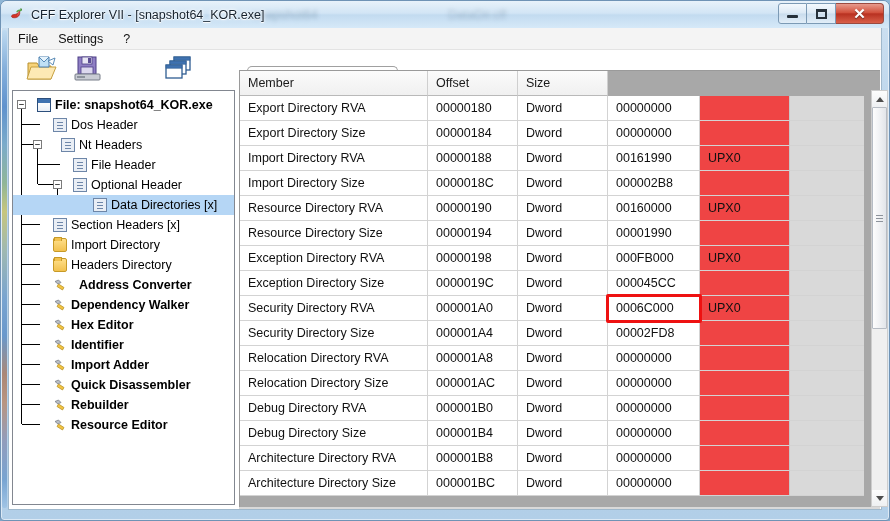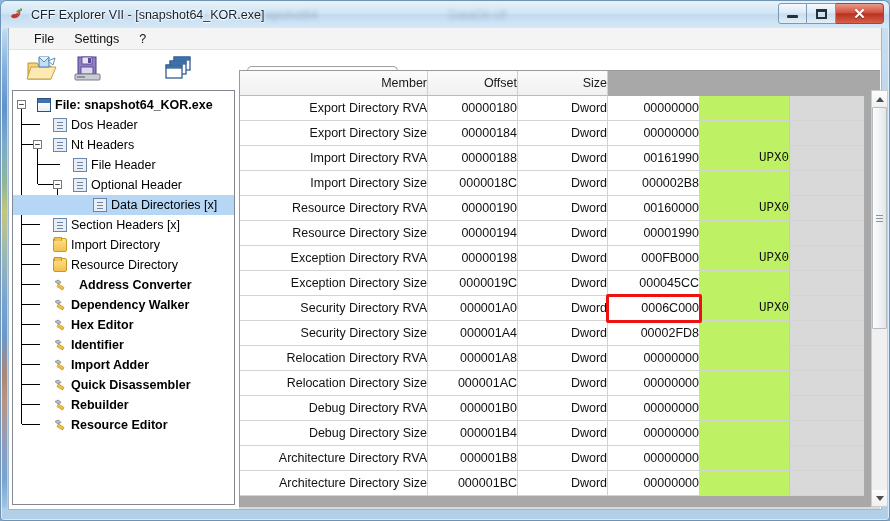--- a/index.html
+++ b/index.html
@@ -86,21 +86,21 @@
   #client{
     position:absolute;left:8px;top:28px;width:874px;height:482px;
     background:#ffffff;border:1px solid #9fb8cc;border-top:none;
     box-sizing:border-box;
   }
 
   
   #menubar{
     position:absolute;left:0;top:0;width:100%;height:22px;
     background:#f4f4f4;border-bottom:1px solid #e3e3e3;
-    display:flex;align-items:center;padding-left:16px;box-sizing:border-box;
+    display:flex;align-items:center;padding-left:0;box-sizing:border-box;
   }
   .menuitem{
     font-size:12.5px;color:#111;padding:2px 9px;margin-right:2px;
     cursor:default;border-radius:2px;
   }
 
   
   #toolbar{
     position:absolute;left:0;top:22px;width:100%;height:38px;
     background:#ffffff;
@@ -162,34 +162,34 @@
     background:#f2c14e;border:1px solid #c79a27;border-bottom:none;border-radius:1px 1px 0 0;}
   .ico-tool{background:transparent;}
 
   
   #gridpanel{
     position:absolute;left:230px;top:42px;width:641px;height:437px;
     background:#a8a8a8;box-sizing:border-box;
     border-left:1px solid #9a9a9a;border-top:1px solid #9a9a9a;
     overflow:hidden;
   }
-  #gridinner{position:absolute;left:0;top:0;width:624px;height:437px;overflow:hidden;text-align:right;}
+  #gridinner{position:absolute;left:0;top:0;width:624px;height:437px;overflow:hidden;}
   .grow{position:absolute;left:0;width:624px;height:25px;box-sizing:border-box;}
   .gcell{
     position:absolute;top:0;height:25px;box-sizing:border-box;
     border-right:1px solid #d3d3d3;border-bottom:1px solid #d3d3d3;
     font-size:12.5px;color:#111;line-height:24px;padding-left:8px;
     white-space:nowrap;overflow:hidden;background:#ffffff;
   }
   .hrow .gcell{
     background:linear-gradient(180deg,#fbfbfb 0%,#f0f0f0 100%);
     border-bottom:1px solid #b9b9b9;border-right:1px solid #cfcfcf;
     color:#1a1a1a;
   }
-  .gcell.sec{background:#bef264;border-right:1px solid #c8c8c8;font-family:Liberation Mono, monospace;}
+  .gcell.sec{background:#ef4444;border-right:1px solid #c8c8c8;}
   .c-member{left:0;width:188px;}
   .c-offset{left:188px;width:90px;}
   .c-size{left:278px;width:90px;}
   .c-value{left:368px;width:92px;}
   .c-section{left:460px;width:90px;}
   .c-pad{left:550px;width:74px;background:#d9d9d9;border-right:none;}
   .hrow .c-hfill{left:550px;width:74px;background:#a8a8a8;border:none;}
 
   #redbox{
     position:absolute;border:3px solid #ee1111;border-radius:2px;
@@ -335,21 +335,21 @@
         </div>
       <div id="tree-nodes">
           <div class="tnode bold" style="top: 4px; left: 0px; width: 221px; padding-left: 24px;">
             <span class="ico ico-win"></span>
             <span class="tlabel">File: snapshot64_KOR.exe</span>
           </div>
           <div class="tnode" style="top: 24px; left: 0px; width: 221px; padding-left: 40px;">
             <span class="ico ico-page"></span>
             <span class="tlabel">Dos Header</span>
           </div>
-          <div class="tnode" style="top: 44px; left: 0px; width: 221px; padding-left: 40px;">
+          <div class="tnode" style="top: 44px; left: 8px; width: 221px; padding-left: 40px;">
             <span class="ico ico-page"></span>
             <span class="tlabel">Nt Headers</span>
           </div>
           <div class="tnode" style="top: 64px; left: 0px; width: 221px; padding-left: 60px;">
             <span class="ico ico-page"></span>
             <span class="tlabel">File Header</span>
           </div>
           <div class="tnode" style="top: 84px; left: 0px; width: 221px; padding-left: 60px;">
             <span class="ico ico-page"></span>
             <span class="tlabel">Optional Header</span>
@@ -361,21 +361,21 @@
           <div class="tnode" style="top: 124px; left: 0px; width: 221px; padding-left: 40px;">
             <span class="ico ico-page"></span>
             <span class="tlabel">Section Headers [x]</span>
           </div>
           <div class="tnode" style="top: 144px; left: 0px; width: 221px; padding-left: 40px;">
             <span class="ico ico-folder"></span>
             <span class="tlabel">Import Directory</span>
           </div>
           <div class="tnode" style="top: 164px; left: 0px; width: 221px; padding-left: 40px;">
             <span class="ico ico-folder"></span>
-            <span class="tlabel">Resource Directory</span>
+            <span class="tlabel">Headers Directory</span>
           </div>
           <div class="tnode bold" style="top: 184px; left: 0px; width: 221px; padding-left: 40px; gap: 8px;">
             <span class="ico ico-tool"><svg viewBox="0 0 14 14" width="14" height="14">
                 <path d="M2 3.5 L5.5 2 L8 4.5 L5 6 Z" fill="#b9bec6" stroke="#6d7480" stroke-width="0.7"></path>
                 <path d="M5.5 6 L11 9.5 L9.5 12 L4 8.5 Z" fill="#f2c343" stroke="#b08b1c" stroke-width="0.7"></path>
               </svg></span>
             <span class="tlabel">Address Converter</span>
           </div>
           <div class="tnode bold" style="top: 204px; left: 0px; width: 221px; padding-left: 40px;">
             <span class="ico ico-tool"><svg viewBox="0 0 14 14" width="14" height="14">

